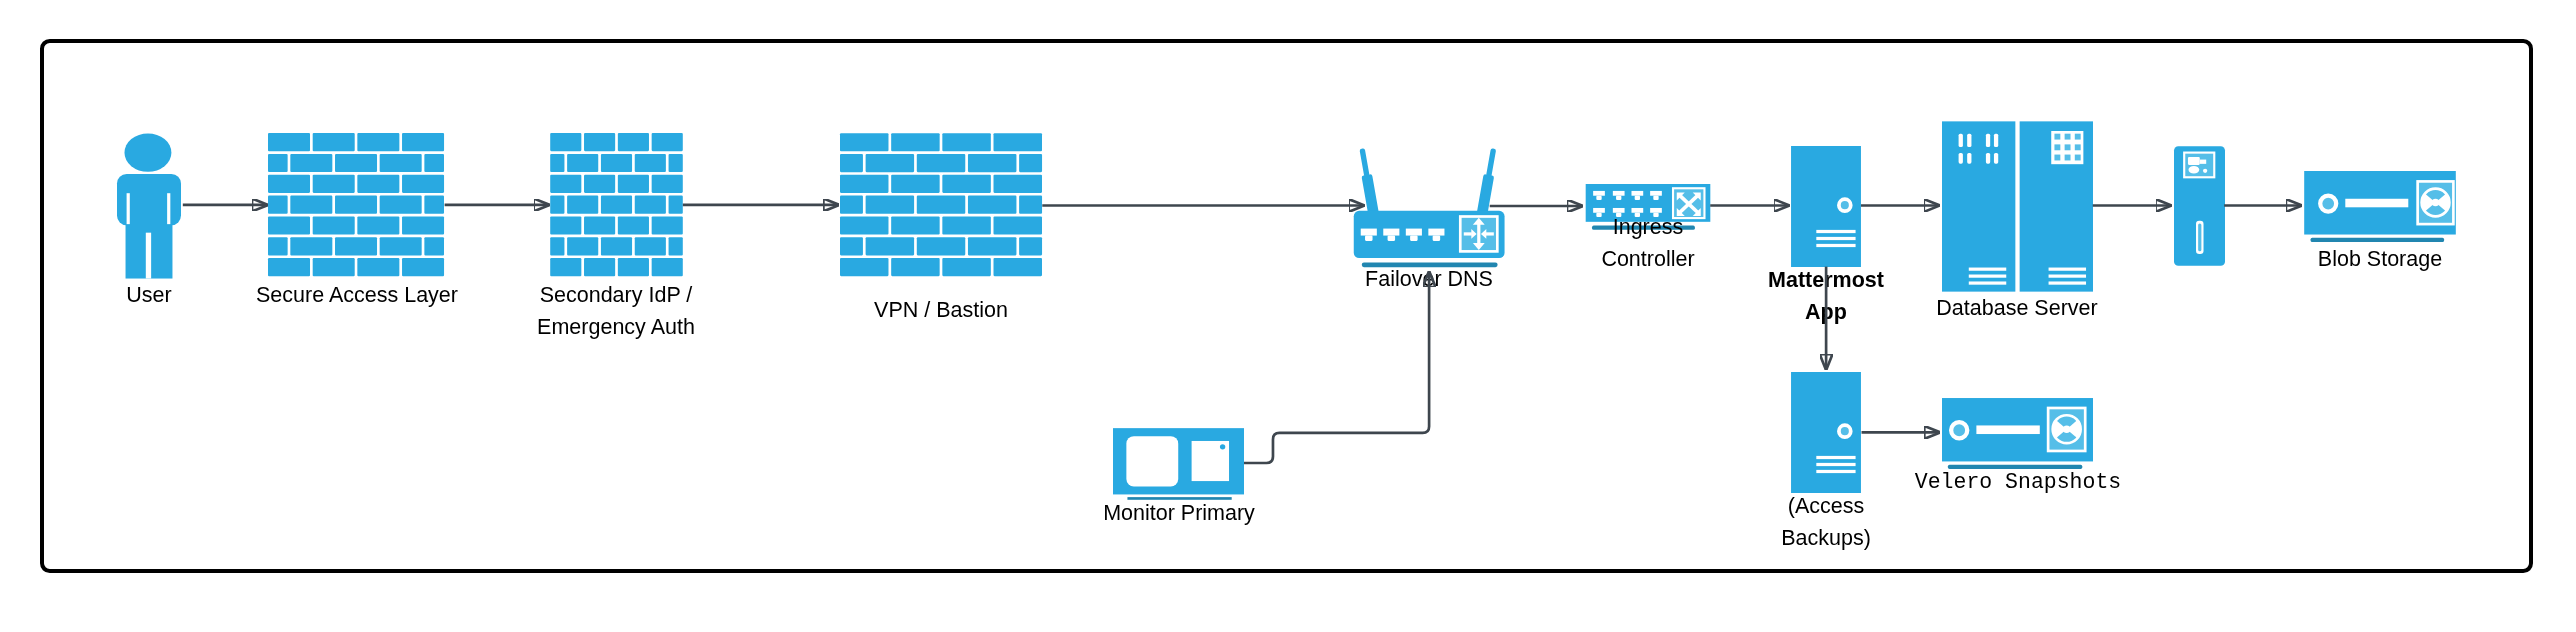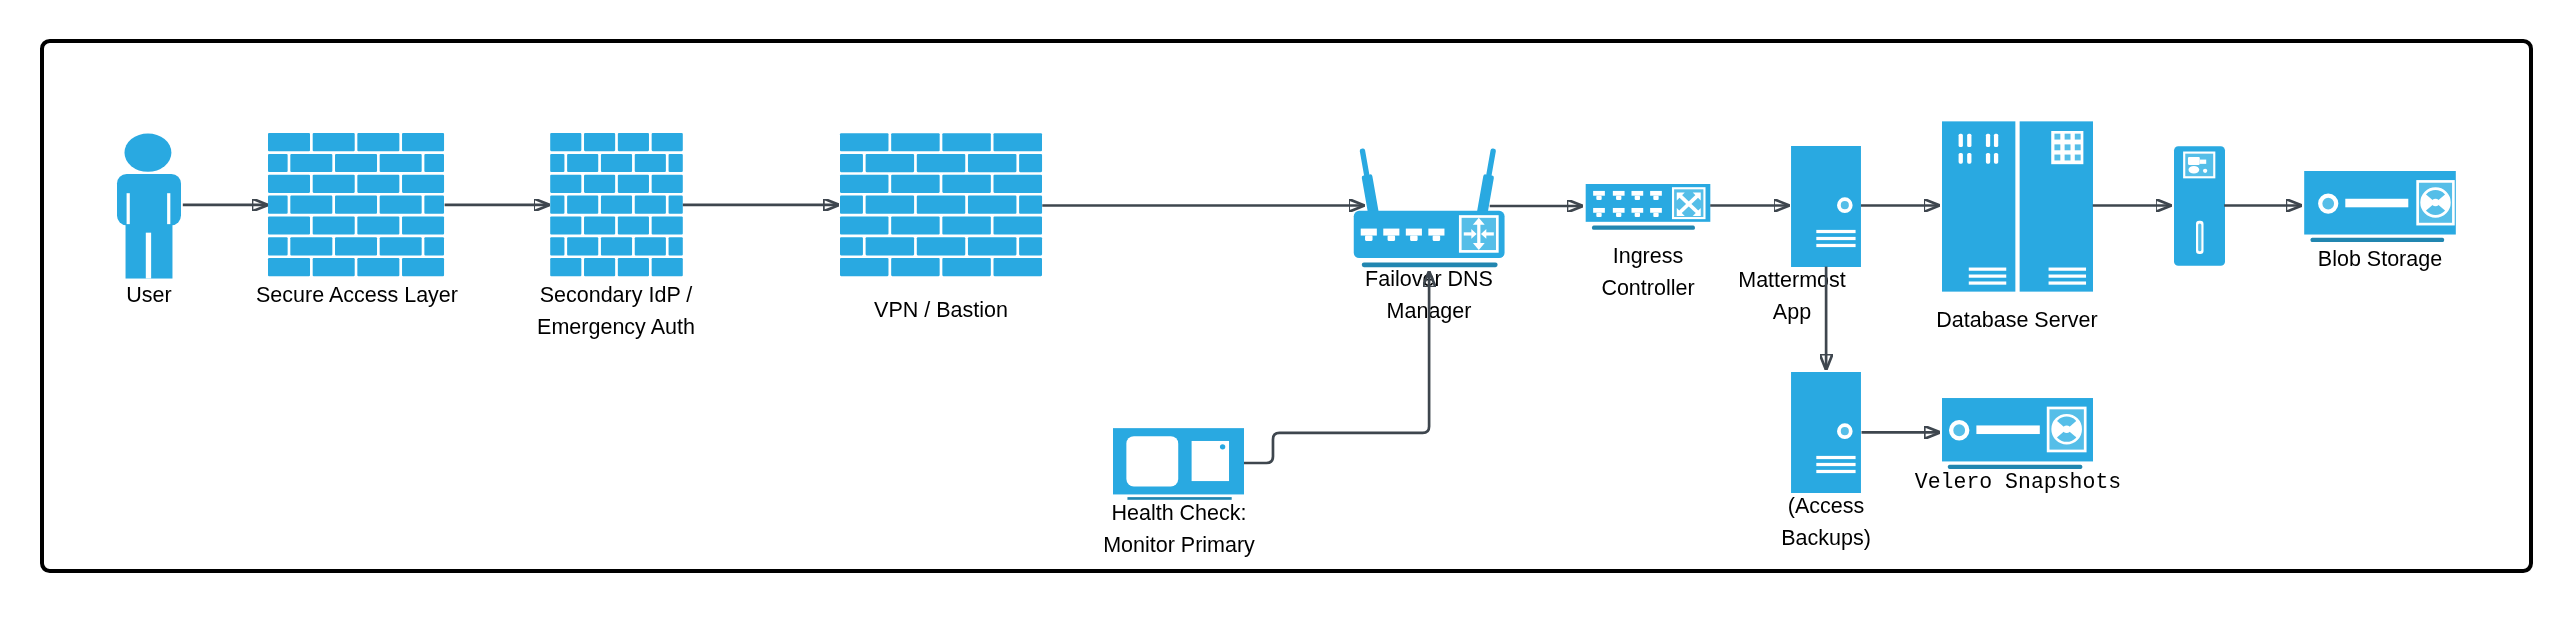--- a/index.html
+++ b/index.html
@@ -368,44 +368,42 @@
     <div>Secondary IdP /</div>
     <div>Emergency Auth</div>
   </div>
 
   <div class="label" style="left:753px;top:294px;">
     <div>VPN / Bastion</div>
   </div>
 
   <div class="label" style="left:1241px;top:263px;">
     <div>Failover DNS</div>
-    <div>Manager</div>
-  </div>
-
-  <div class="label" style="left:1460px;top:240px;">
+  </div>
+
+  <div class="label" style="left:1460px;top:211px;">
     <div>Ingress</div>
     <div>Controller</div>
   </div>
 
-  <div class="label" style="left:1604px;top:264px;">
+  <div class="label" style="left:1638px;top:264px;font-weight:bold;">
     <div>Mattermost</div>
     <div>App</div>
   </div>
 
-  <div class="label" style="left:1829px;top:292px;margin-top:12px;">
+  <div class="label" style="left:1829px;top:292px;">
     <div>Database Server</div>
   </div>
 
 
   <div class="label" style="left:2192px;top:243px;">
     <div>Blob Storage</div>
   </div>
 
   <div class="label" style="left:991px;top:497px;">
-    <div>Health Check:</div>
     <div>Monitor Primary</div>
   </div>
 
   <div class="label" style="left:1638px;top:490px;">
     <div>(Access</div>
     <div>Backups)</div>
   </div>
 
   <div class="label" style="left:1830px;top:466px;font-family:Liberation Mono, monospace;">
     <div>Velero Snapshots</div>

